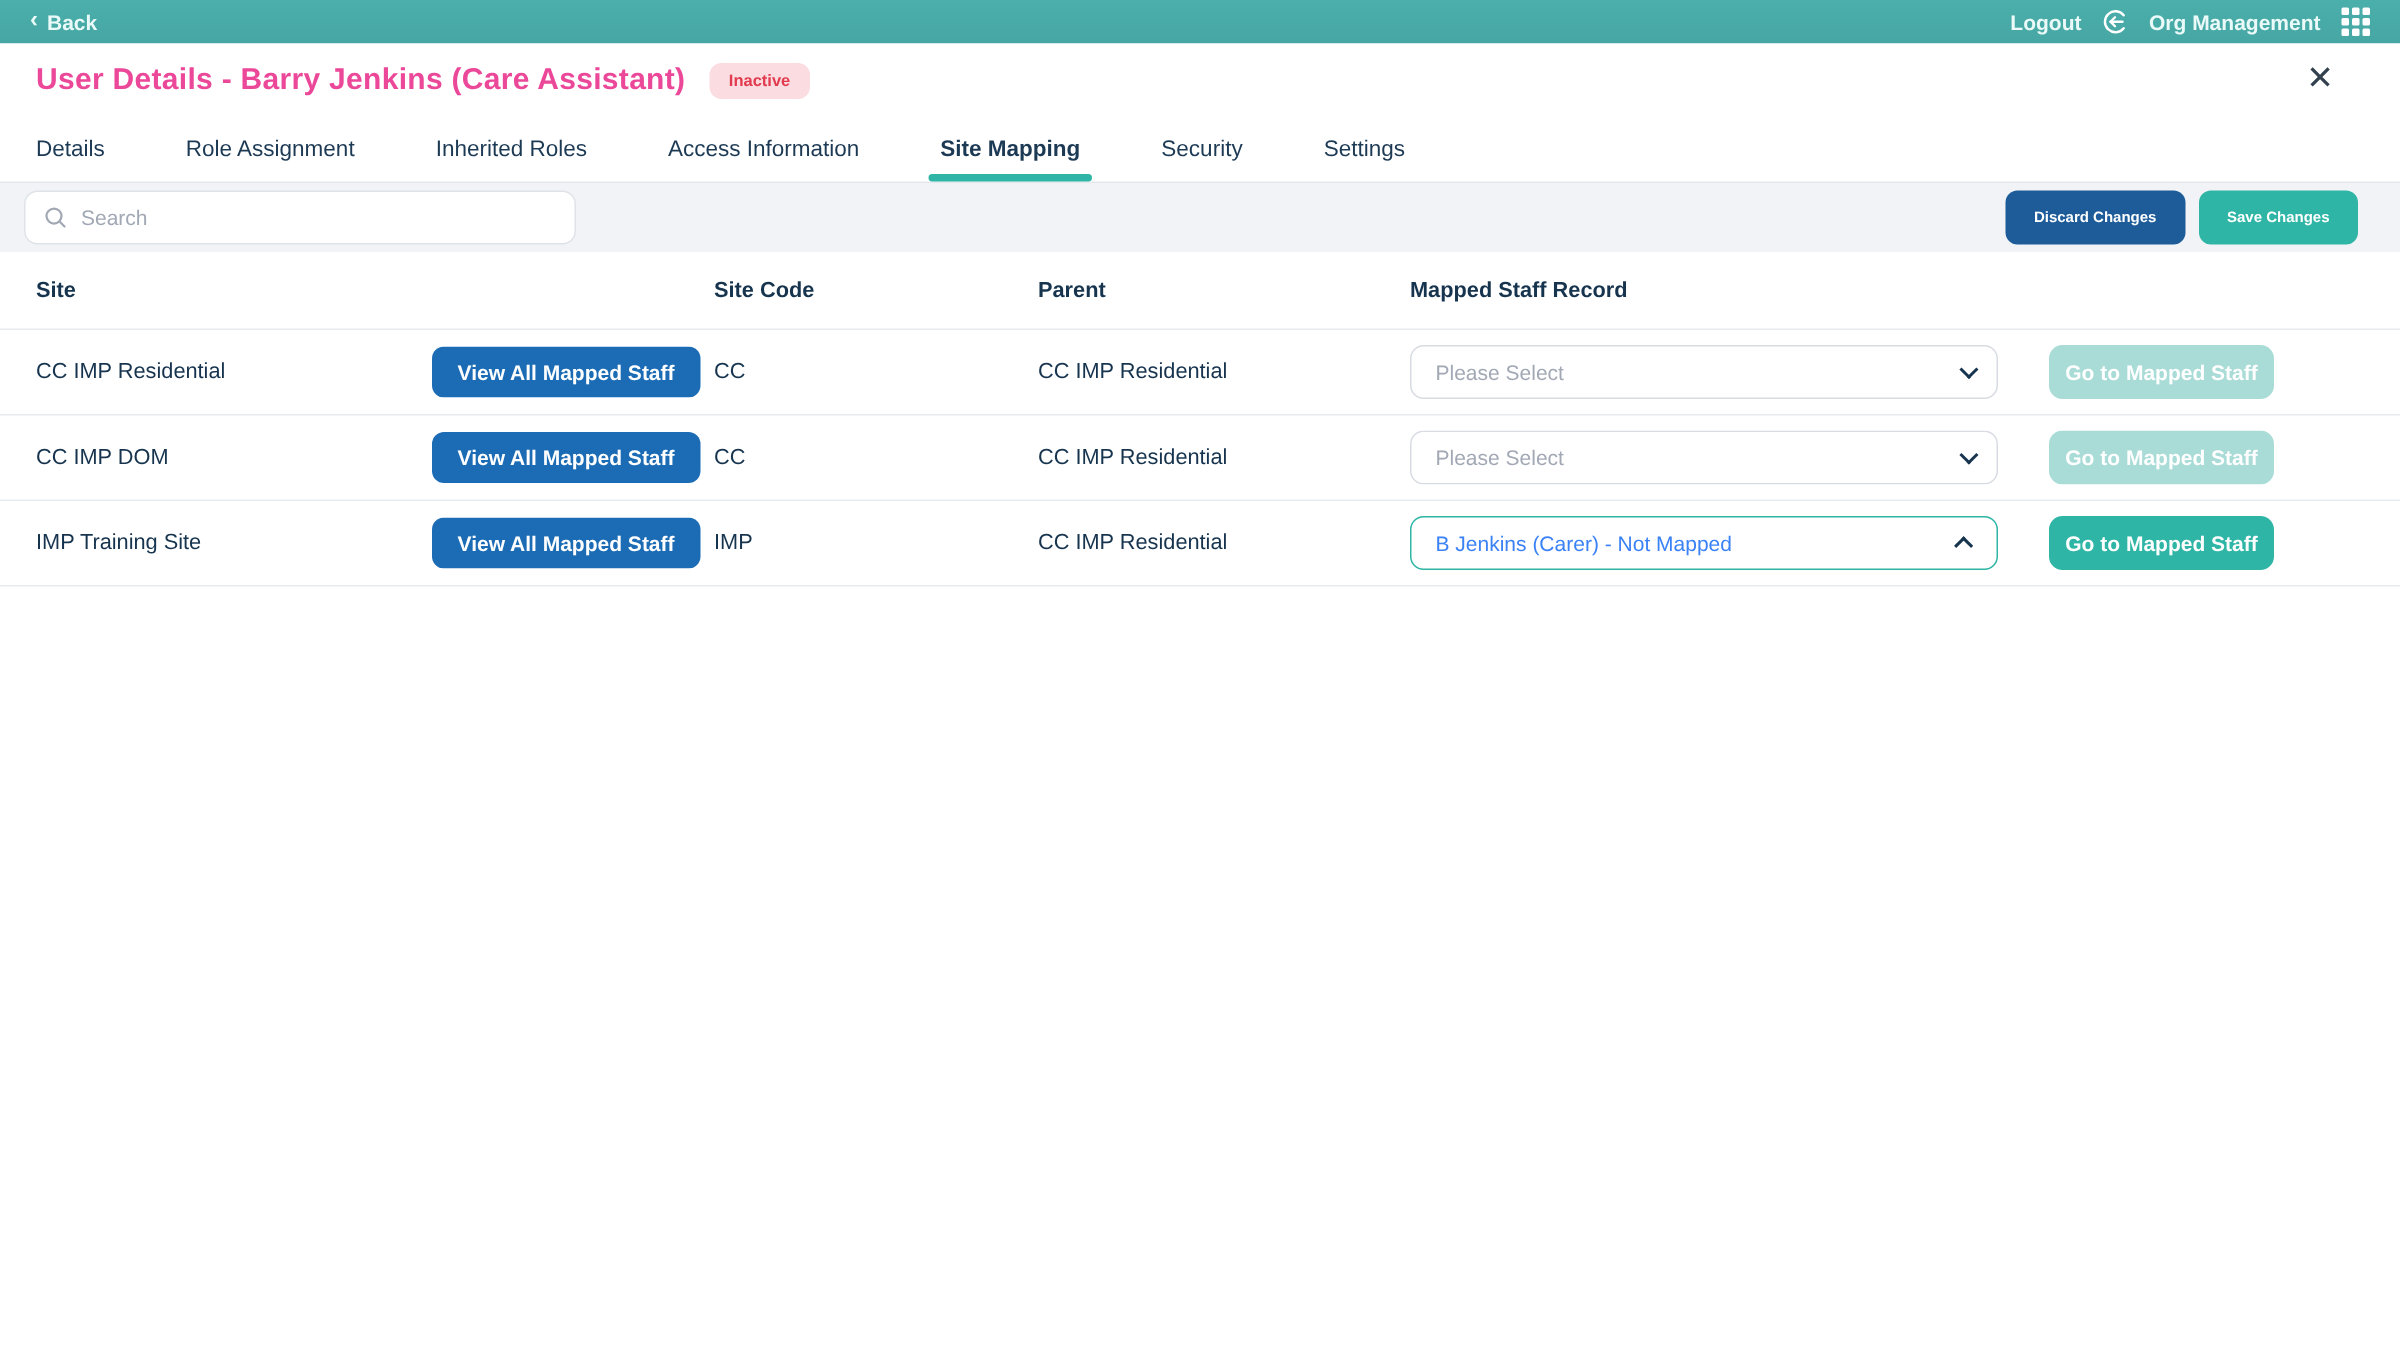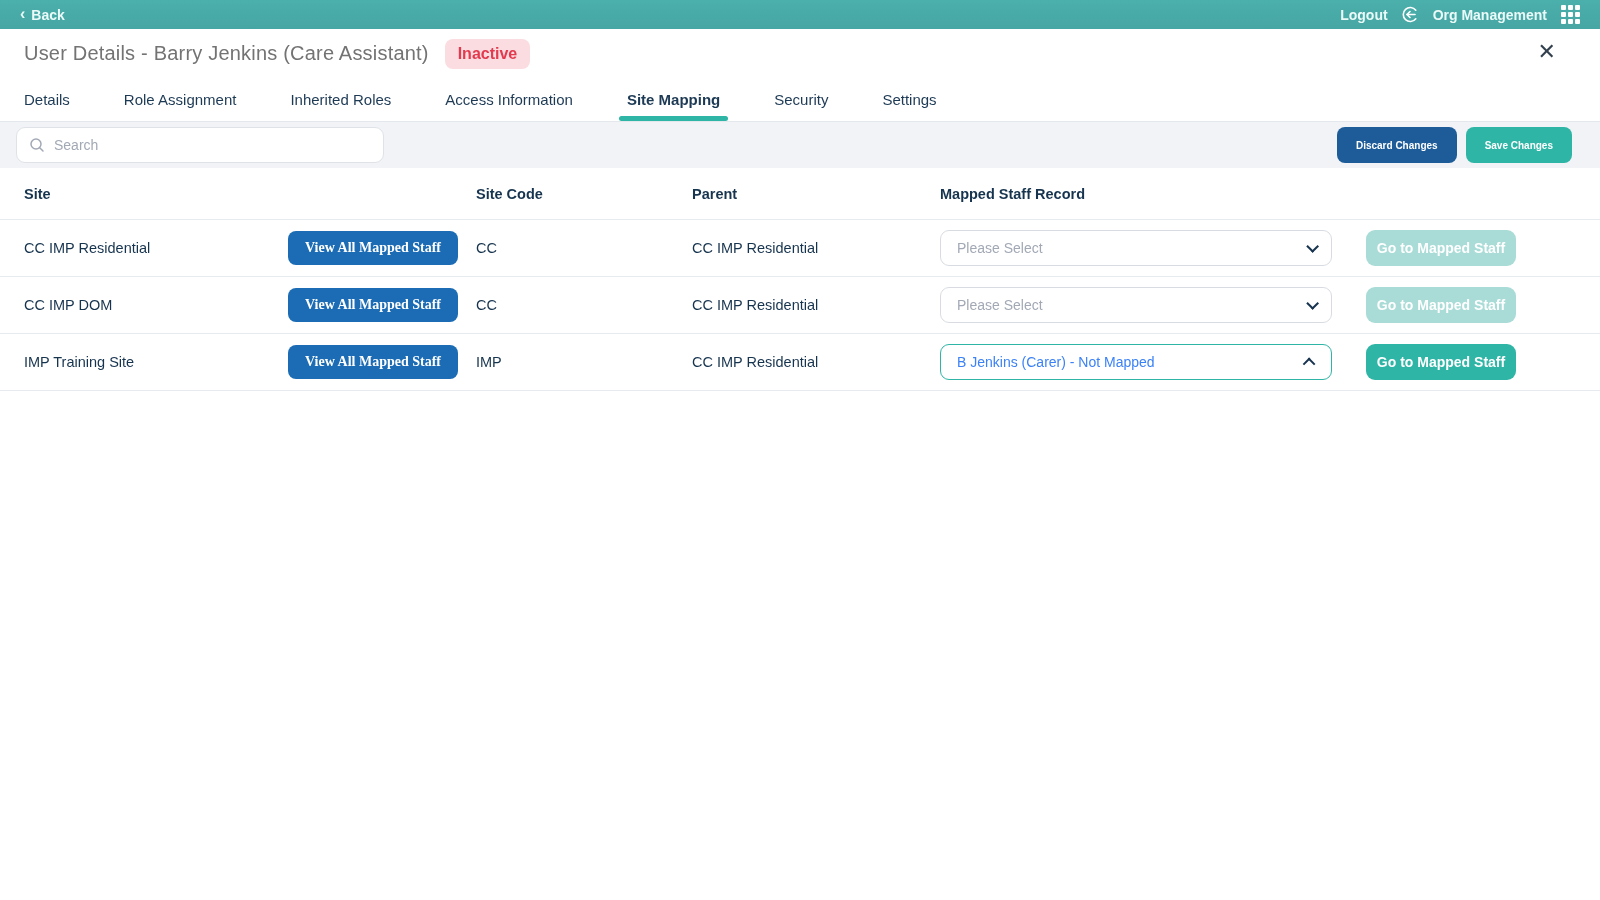--- a/index.html
+++ b/index.html
@@ -33,25 +33,25 @@
   .grid-icon span { background:#ffffff; border-radius:1px; }
 
   
   .title-row {
     height:49px;
     display:flex; align-items:center;
     padding:0 24px;
     background:#ffffff;
     position:relative;
   }
-  .page-title { font-size:20px; font-weight:400; color:#737373; letter-spacing:0.2px; }
+  .page-title { font-size:20px; font-weight:700; color:#ec4899; letter-spacing:0.2px; }
   .status-badge {
     margin-left:16px;
     background:#fbdce1; color:#e23a4e;
-    font-size:16px; font-weight:700;
+    font-size:11px; font-weight:700;
     padding:6px 13px; border-radius:8px;
   }
   .close-btn {
     position:absolute; right:44px; top:12px;
     font-size:22px; color:#33414f; cursor:pointer; line-height:1;
     font-weight:400;
   }
 
   
   .tabs {
@@ -114,21 +114,20 @@
     grid-template-columns:264px 188px 216px 248px 408px 228px;
     align-items:center;
     padding:0 24px;
   }
   .thead { height:52px; font-size:14.5px; font-weight:600; color:#17344f; border-bottom:1px solid #e7eaee; }
   .tbody-row { height:57px; font-size:14.5px; color:#17344f; border-bottom:1px solid #e7eaee; }
   .cell { overflow:hidden; white-space:nowrap; }
   .btn-viewall {
     background:#1b6cb5; border-radius:8px; height:34px; padding:0 17px;
     font-size:14px;
-    font-family:Liberation Serif, serif;
   }
   .select {
     width:392px; height:36px;
     background:#ffffff;
     border:1px solid #d8dce2;
     border-radius:9px;
     display:flex; align-items:center;
     padding:0 16px;
     font-size:14px; color:#a2a9b5;
     cursor:pointer;

